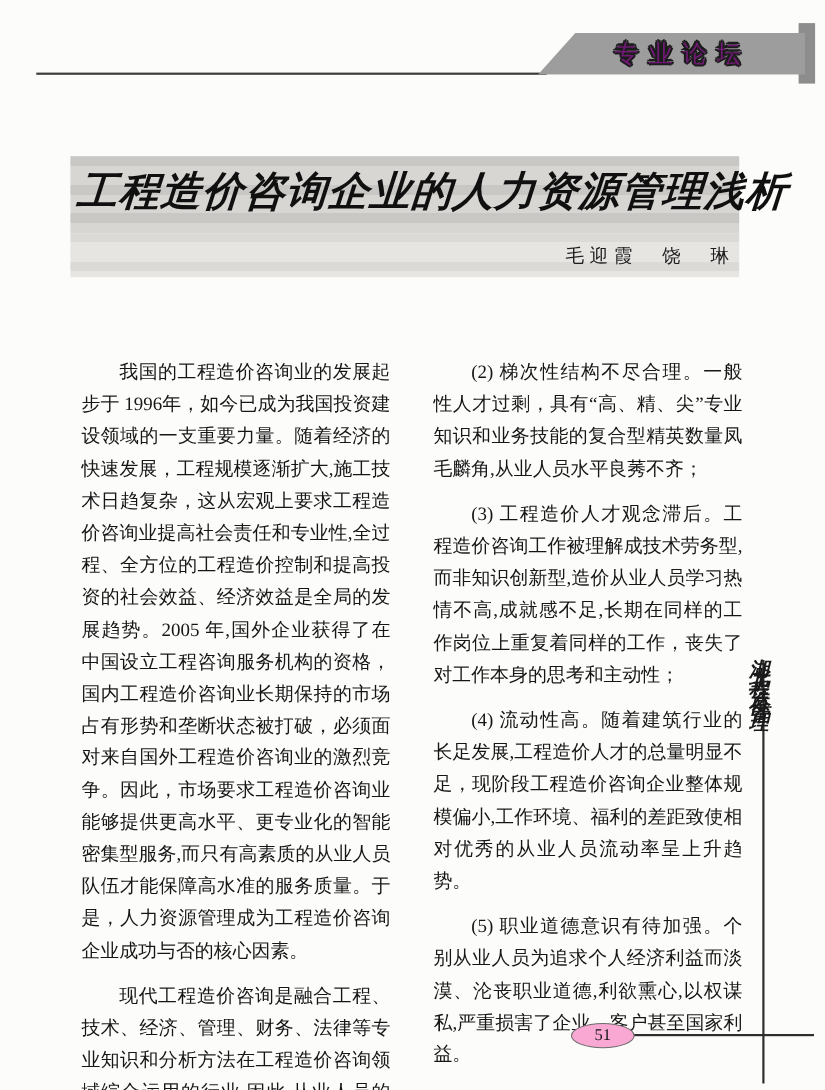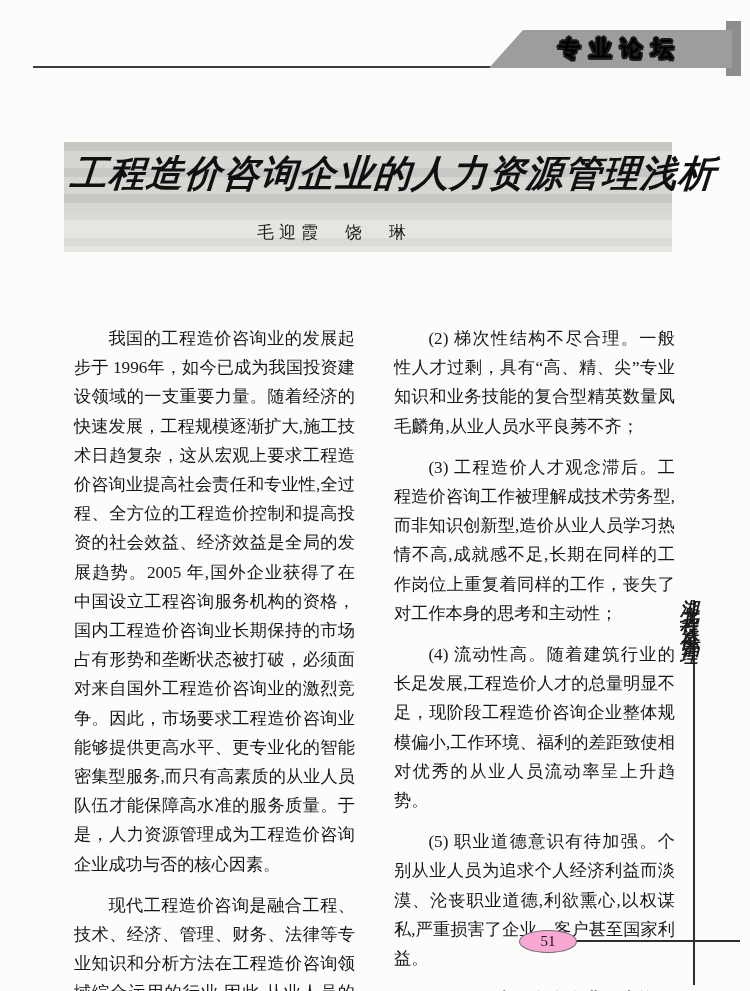--- a/index.html
+++ b/index.html
@@ -19,21 +19,21 @@
   }
   .banner{
     position:absolute;left:489px;top:30px;width:243px;height:38px;
     background:#9d9d9d;
     clip-path:polygon(34px 0,100% 0,100% 100%,0 100%);
     display:flex;align-items:center;justify-content:center;
     padding-left:20px;box-sizing:border-box;
   }
   .banner-label{
     font-family:"Liberation Sans","DejaVu Sans",sans-serif;
-    font-weight:bold;font-size:22px;color:#000000;letter-spacing:9px;
+    font-weight:normal;font-size:22px;color:#701a75;letter-spacing:9px;
     text-shadow:
       -1.5px -1.5px 0 #1c1c1c, 1.5px -1.5px 0 #1c1c1c,
       -1.5px  1.5px 0 #1c1c1c, 1.5px  1.5px 0 #1c1c1c,
        0 -2px 0 #1c1c1c, 0 2px 0 #1c1c1c,
       -2px 0 0 #1c1c1c, 2px 0 0 #1c1c1c;
     white-space:nowrap;
   }
   
   .title-bg{
     position:absolute;left:64px;top:142px;width:608px;height:70px;
@@ -50,21 +50,21 @@
   .article-title{
     position:absolute;left:70px;top:149px;width:600px;
     text-align:center;color:#101010;
     font-family:"DejaVu Serif","Liberation Serif",serif;
     font-style:italic;font-weight:bold;font-size:37px;
     letter-spacing:1px;transform:skewX(-4deg);
     white-space:nowrap;
   }
   .article-authors{
     position:absolute;left:0;top:221px;width:668px;
-    text-align:center;color:#1d1d1d;
+    text-align:right;color:#1d1d1d;
     font-size:17px;letter-spacing:5px;
   }
   
   .col{
     position:absolute;top:312px;width:305px;
     font-size:17.2px;line-height:29.2px;color:#161616;
     text-align:justify;
   }
   .col-left{left:62px;}
   .col-right{left:382px;}

